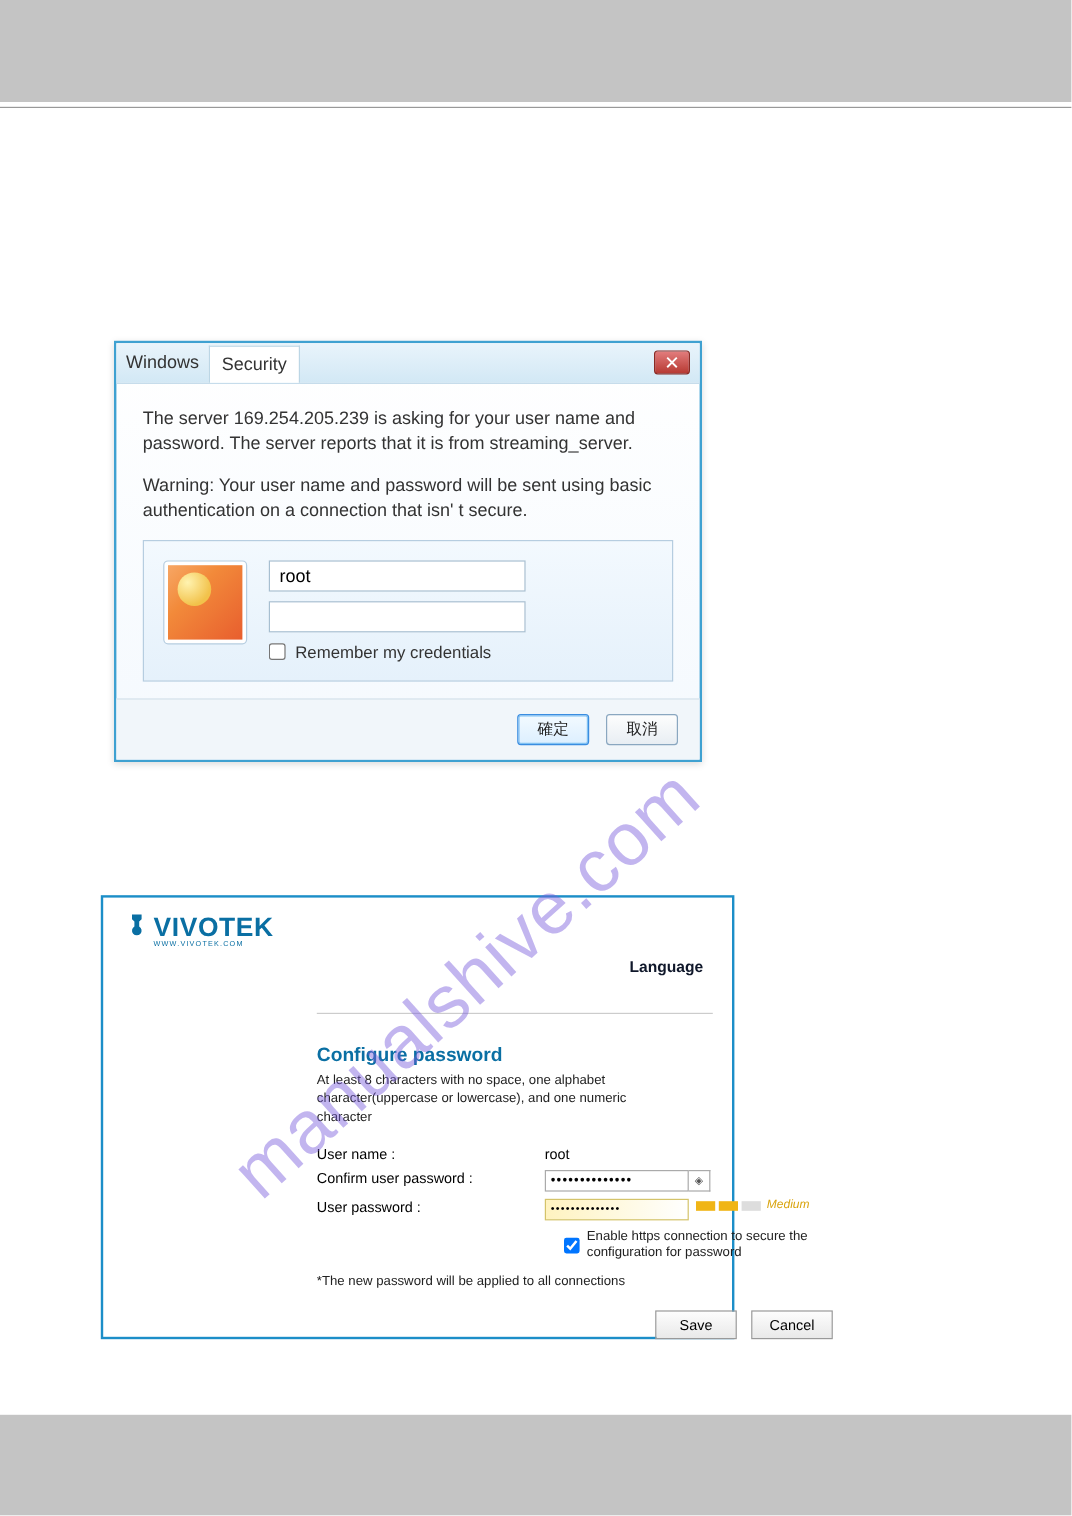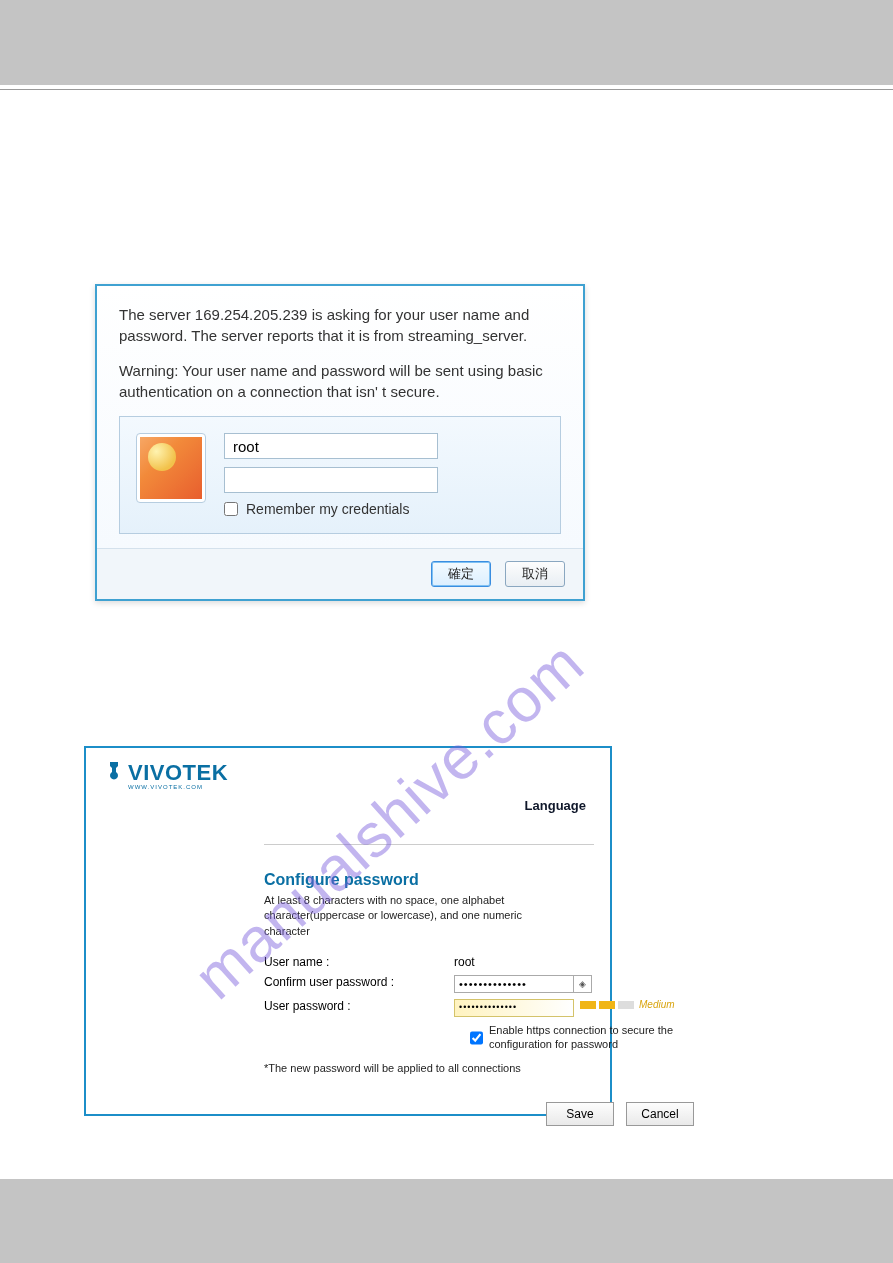--- a/index.html
+++ b/index.html
@@ -174,21 +174,21 @@
   .strength .bar.dim { background: #ddd; }
   .strength .lbl2 { font-size: 10px; font-style: italic; color: #d9a40e; margin-left: 2px; }
   .confirm-wrap { display:flex; align-items:center; }
   .confirm-wrap .eye {
     width: 18px; height: 18px; border:1px solid #aaa; border-left:none;
     display:flex;align-items:center;justify-content:center; font-size:9px; color:#555;
   }
   .https-row { margin-left: 190px; font-size: 11px; color: #222; display:flex; gap:6px; line-height:1.3;padding-left:16px; }
   .https-row input { margin-top:1px; }
   .viv-note { font-size: 11px; color: #222; margin-top: 10px; }
-  .viv-actions { display: flex; justify-content: flex-end; gap: 12px; margin-top: 28px; padding-right: 10px; }
+  .viv-actions { display: flex; justify-content: flex-end; gap: 12px; margin-top: 18px; padding-right: 10px; }
   .viv-btn {
     width: 68px; height: 24px;
     background: linear-gradient(#fdfdfd, #e9e9e9);
     border: 1px solid #999;
     font-size: 12px;
     cursor: pointer;
   }
 
   
   .watermark {
@@ -204,20 +204,29 @@
     letter-spacing: 1px;
   }
 </style>
 </head>
 <body>
 
 <div class="top-bar"></div>
 <div class="top-rule"></div>
 
 <div class="win-dialog">
+  <div class="win-titlebar">
+    <span class="t1">Windows</span>
+    <span class="t2">Security</span>
+    <div class="close-btn">
+      <svg viewBox="0 0 10 10">
+        <path d="M1 1 L9 9 M9 1 L1 9" stroke="#fff" stroke-width="1.6"></path>
+      </svg>
+    </div>
+  </div>
   <div class="win-body">
     <div class="win-text">
       <p>The server 169.254.205.239 is asking for your user name and password. The server reports that it is from streaming_server.</p>
       <p>Warning: Your user name and password will be sent using basic authentication on a connection that isn'  t secure.</p>
     </div>
     <div class="cred-panel">
       <div class="user-icon">
         <div class="user-icon-inner"></div>
       </div>
       <div class="cred-fields">

